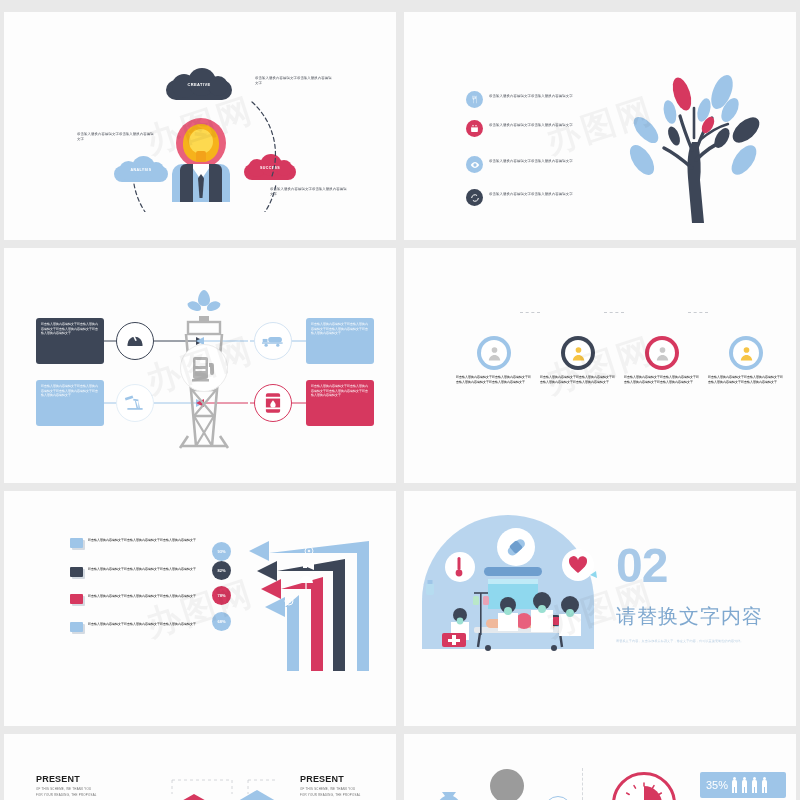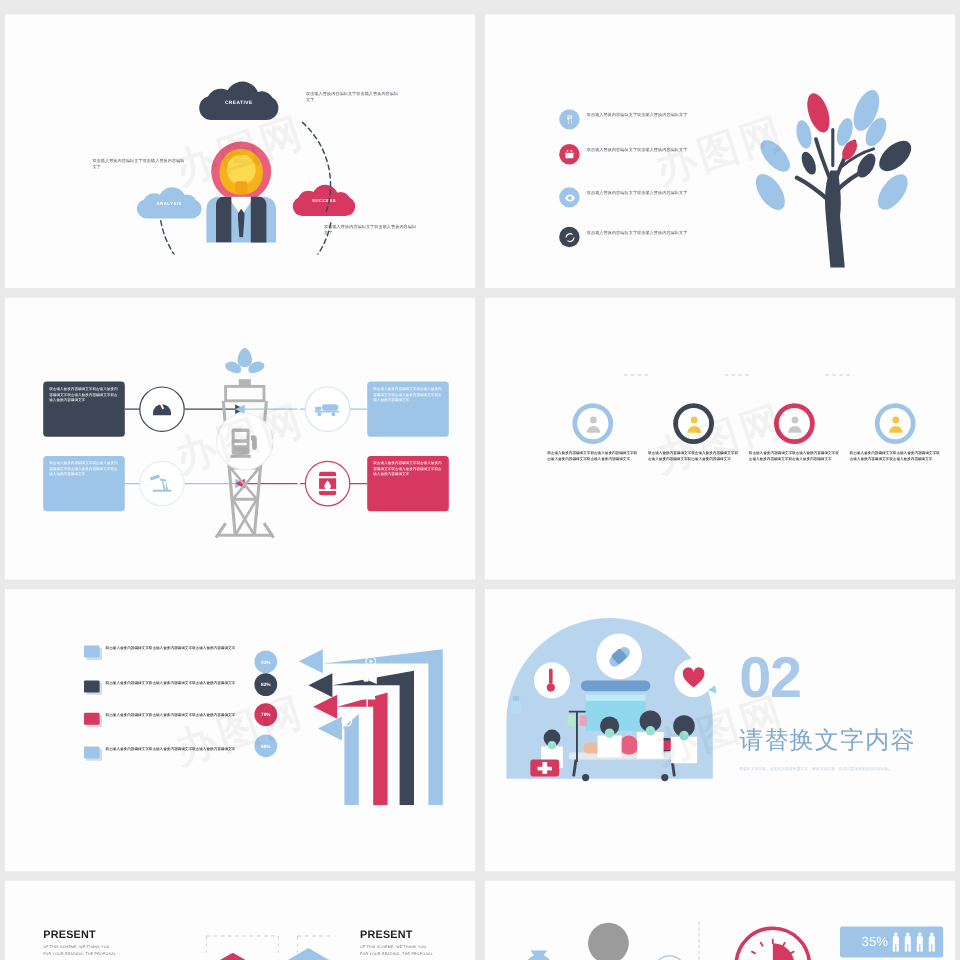--- a/index.html
+++ b/index.html
@@ -544,21 +544,21 @@
 
     <div class="circ" style="position:absolute; left:208px; top:38px; width:64px; height:64px; border:3.5px solid #d6385f; background:#fff;">
       <svg width="52" height="52" viewBox="0 0 52 52">
         <g stroke="#d6385f" stroke-width="1.5" stroke-linecap="round">
           <path d="M26 5v3M36 7.6l-1.5 2.6M43.4 15l-2.6 1.5M46 26h-3M43.4 37l-2.6-1.5M36 44.4l-1.5-2.6M26 47v-3M16 44.4l1.5-2.6M8.6 37l2.6-1.5M6 26h3M8.6 15l2.6 1.5M16 7.6L17.5 10.2"></path>
         </g>
         <path d="M26 26 L26 8 A 18 18 0 0 1 44 26 Z" fill="#d6385f"></path>
       </svg>
     </div>
 
-    <div class="s8-bar" style="left:296px; top:38px; width:86px; height:26px;justify-content:flex-end;">
+    <div class="s8-bar" style="left:296px; top:38px; width:86px; height:26px;">
       <span class="s8-pct">35%</span>
       <span class="person-ico">
           <i class="h"></i>
           <i class="t"></i>
           <i class="l1"></i>
           <i class="l2"></i>
         </span>
       <span class="person-ico">
           <i class="h"></i>
           <i class="t"></i>

